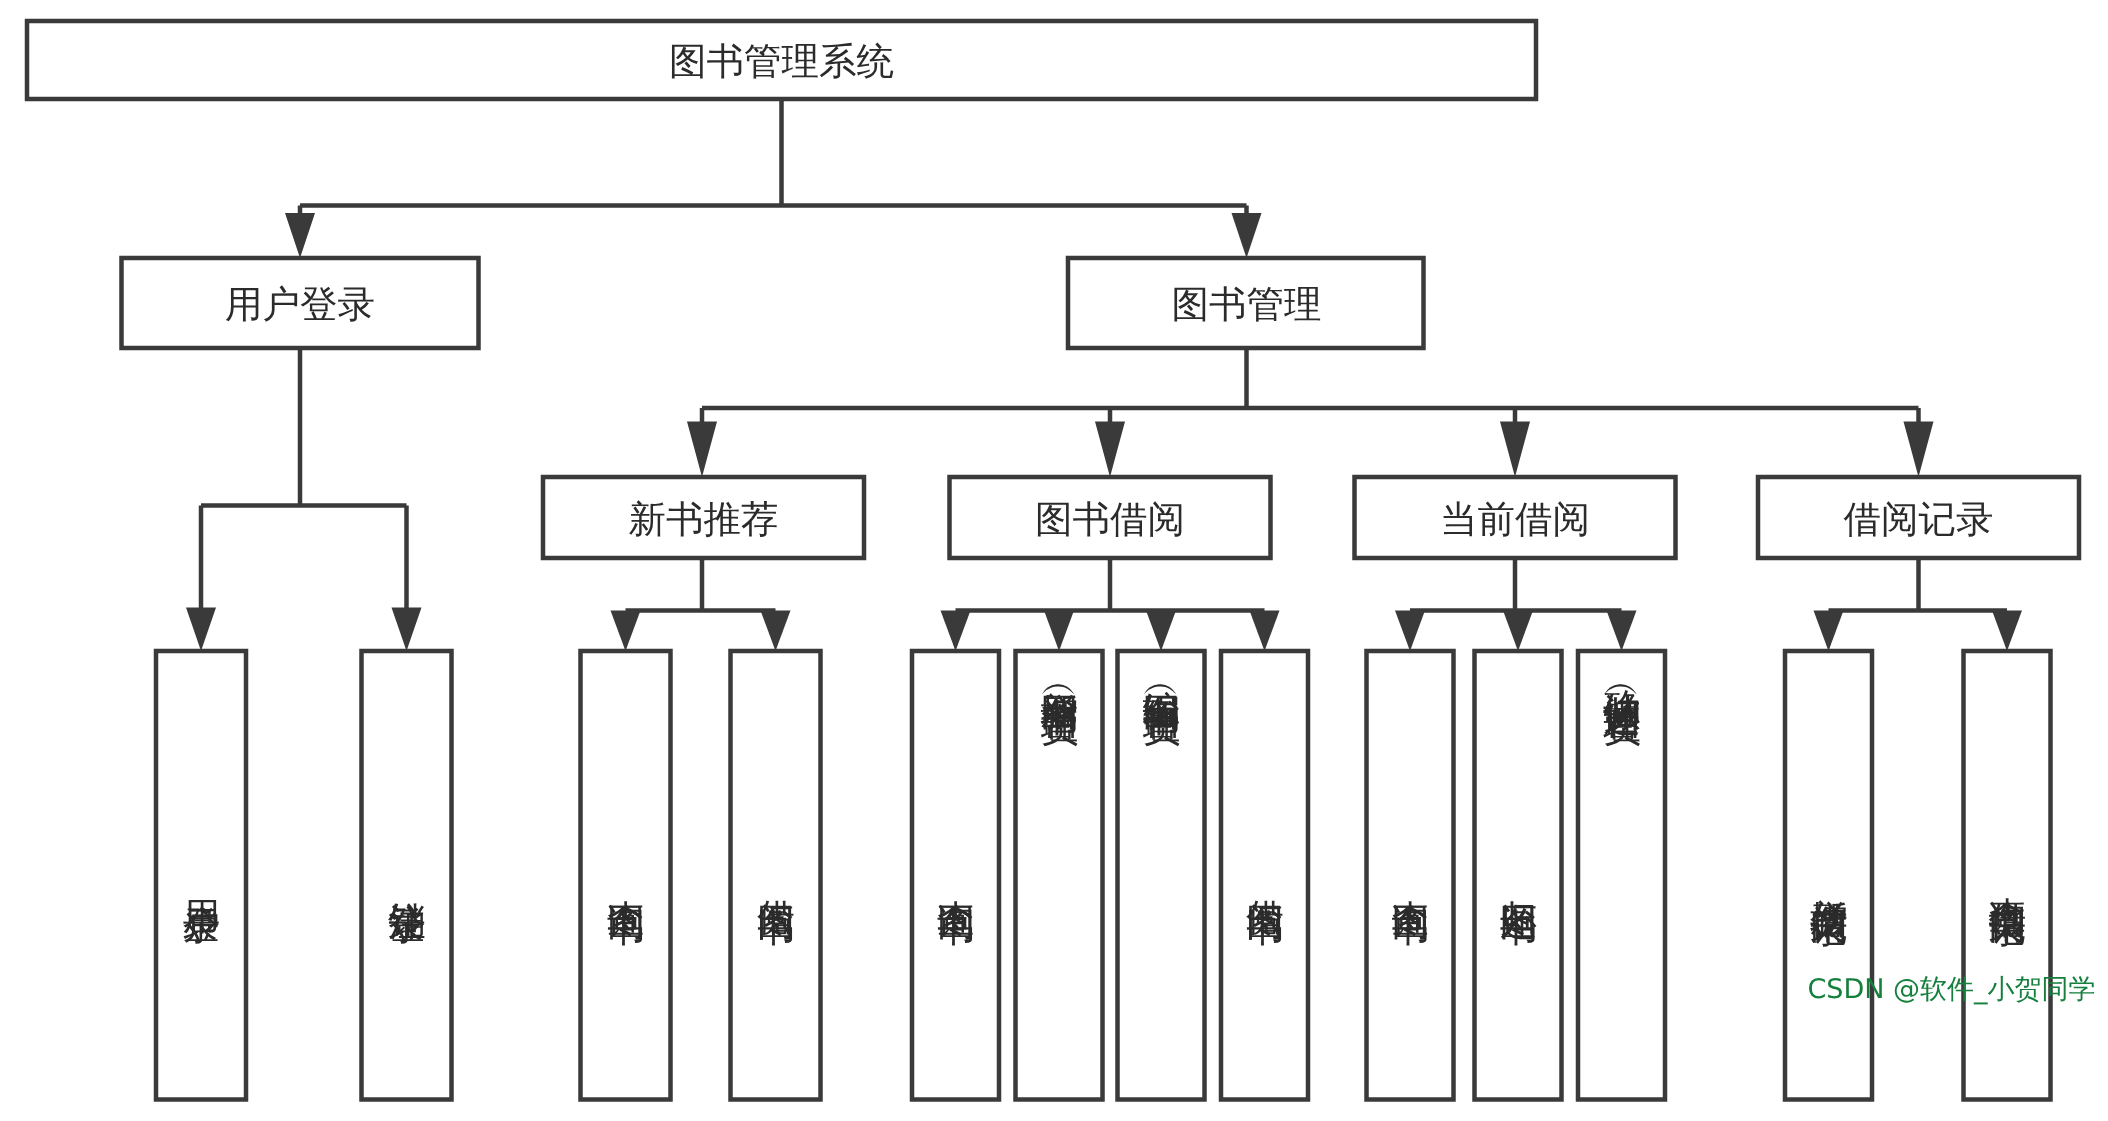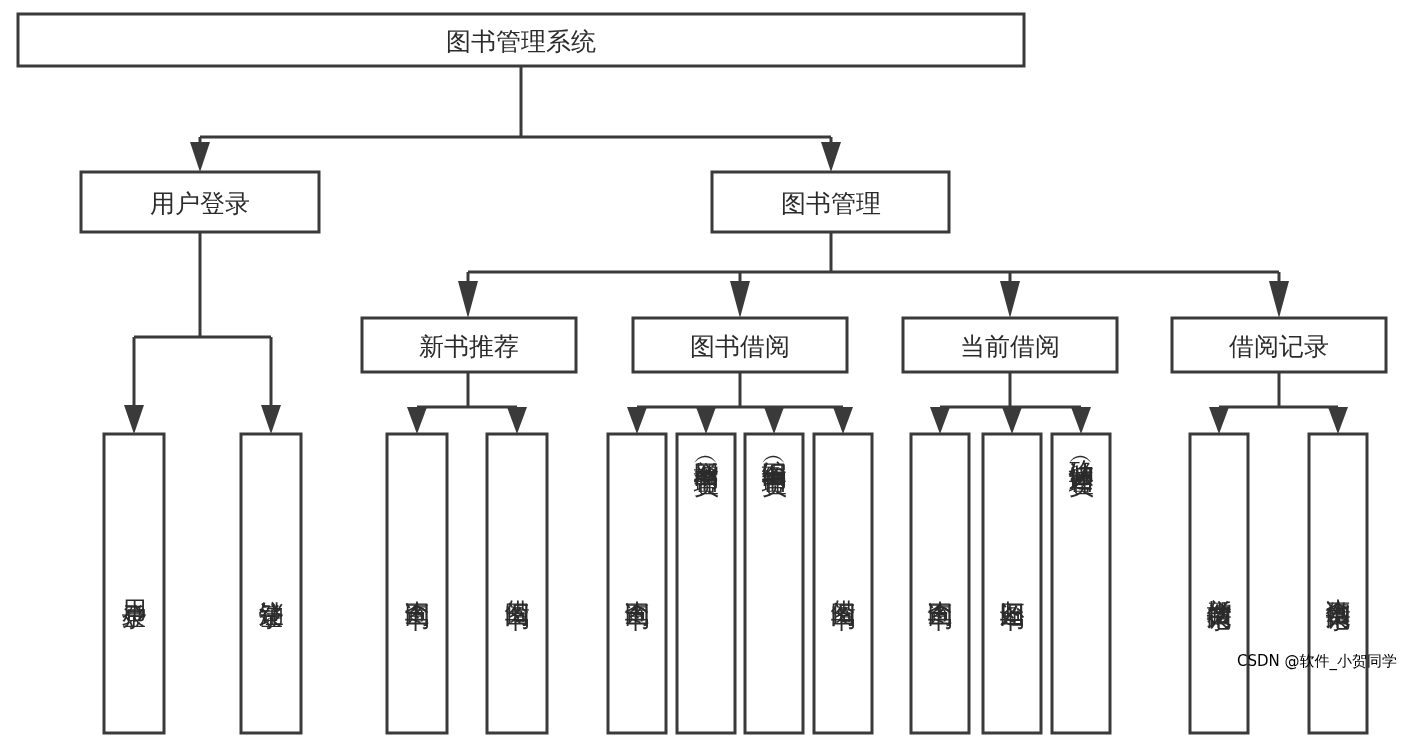--- a/index.html
+++ b/index.html
@@ -63,22 +63,22 @@
     line-height: 1.02;
     color: #2b2b2b;
     letter-spacing: 2px;
     white-space: nowrap;
   }
   #watermark {
     position: absolute;
     right: 8px;
     bottom: 6px;
     font-family: "DejaVu Sans", "Liberation Sans", sans-serif;
-    font-size: 15px;
-    color: #000000;
+    font-size: 18px;
+    color: #15803d;
     white-space: nowrap;
     user-select: none;
   }
 </style>
 </head>
 <body>
 
 <div id="diagram-root">
 
   <svg id="flow" viewBox="0 0 1405 747">

